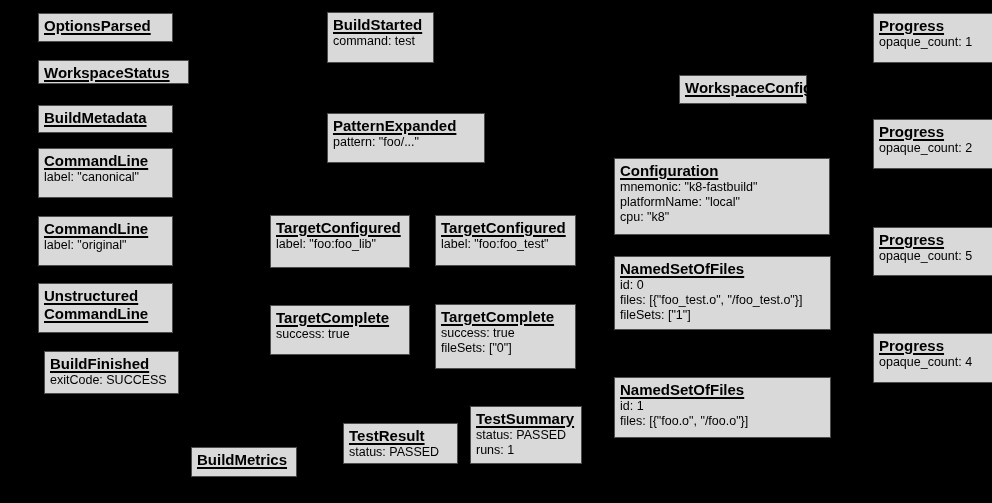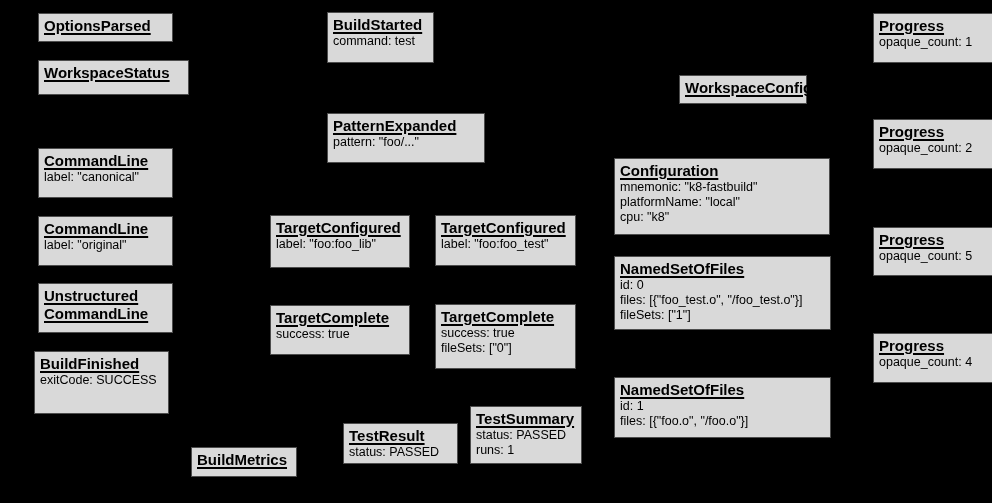--- a/index.html
+++ b/index.html
@@ -43,40 +43,43 @@
 </style>
 </head>
 <body>
 
 <div class="canvas">
 
   <div class="box" style="left:10px;top:13px;width:135px;height:29px">
     <div class="title">OptionsParsed</div>
   </div>
 
-  <div class="box" style="left:10px;top:60px;width:151px;height:35px">
+  <div class="box" style="left:10px;top:60px;width:151px;height:24px">
     <div class="title">WorkspaceStatus</div>
   </div>
 
+  <div class="box" style="left:10px;top:105px;width:135px;height:28px">
+    <div class="title">BuildMetadata</div>
+  </div>
 
   <div class="box" style="left:10px;top:148px;width:135px;height:50px">
     <div class="title">CommandLine</div>
     <div class="attr">label: "canonical"</div>
   </div>
 
   <div class="box" style="left:10px;top:216px;width:135px;height:50px">
     <div class="title">CommandLine</div>
     <div class="attr">label: "original"</div>
   </div>
 
   <div class="box" style="left:10px;top:283px;width:135px;height:50px">
     <div class="title">Unstructured CommandLine</div>
   </div>
 
-  <div class="box" style="left:6px;top:351px;width:135px;height:63px">
+  <div class="box" style="left:16px;top:351px;width:135px;height:43px">
     <div class="title">BuildFinished</div>
     <div class="attr">exitCode: SUCCESS</div>
   </div>
 
 
   <div class="box" style="left:163px;top:447px;width:106px;height:30px">
     <div class="title">BuildMetrics</div>
   </div>
 
   <div class="box" style="left:299px;top:113px;width:158px;height:50px">

